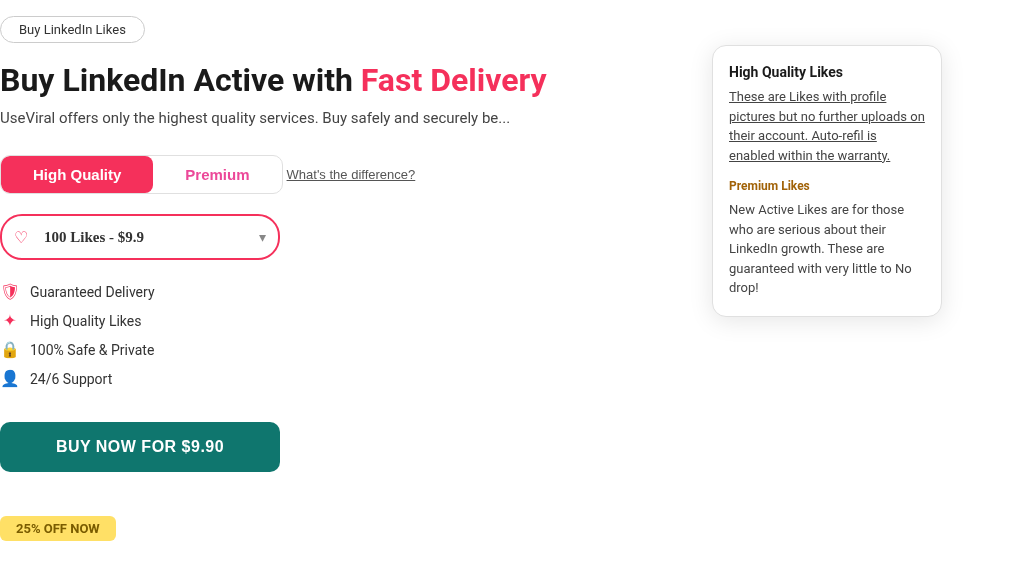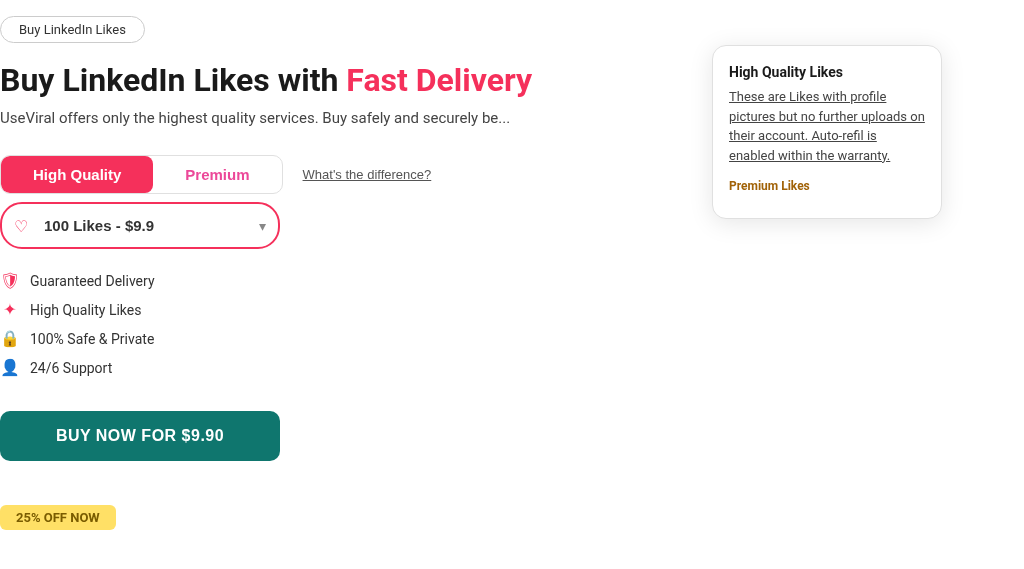--- a/index.html
+++ b/index.html
@@ -51,22 +51,22 @@
       margin-bottom: 28px;
       max-width: 700px;
       white-space: nowrap;
       overflow: hidden;
       text-overflow: ellipsis;
     }
 
     .toggle-row {
       display: flex;
       align-items: center;
-      gap: 20px;
-      margin-bottom: 8px;
+      gap: 4px;
+      margin-bottom: 20px;
     }
 
     .toggle-container {
       display: flex;
       border: 1.5px solid #e0e0e0;
       border-radius: 10px;
       overflow: hidden;
       background: #fff;
     }
 
@@ -107,20 +107,21 @@
       padding: 13px 40px 13px 42px;
       border: 2px solid #f5305b;
       border-radius: 22px;
       font-size: 15px;
       font-weight: 600;
       color: #333;
       appearance: none;
       background: #fff;
       cursor: pointer;
       outline: none;
+      font-family: Liberation Serif, serif;
     }
 
     .select-heart-icon {
       position: absolute;
       left: 14px;
       top: 50%;
       transform: translateY(-50%);
       color: #f5305b;
       font-size: 16px;
       pointer-events: none;
@@ -227,21 +228,21 @@
     }
   </style>
 </head>
 <body>
 
 <div class="page-wrapper">
 
   <div class="breadcrumb-pill">Buy LinkedIn Likes</div>
 
   <h1 class="headline">
-    <span>Buy LinkedIn Likes with </span><span class="fast-delivery">Fast Delivery</span>
+    <span>Buy LinkedIn Active with </span><span class="fast-delivery">Fast Delivery</span>
   </h1>
 
   <p class="subheadline">UseViral offers only the highest quality services. Buy safely and securely be...</p>
 
   <div class="toggle-row">
     <div class="toggle-container">
       <button class="toggle-btn active">High Quality</button>
       <button class="toggle-btn">Premium</button>
     </div>
     <button class="whats-diff">What's the difference?</button>
@@ -278,15 +279,16 @@
   </ul>
 
   <button class="buy-btn">BUY NOW FOR $9.90</button>
 
   <span class="discount-badge">25% OFF NOW</span>
 
   <div class="tooltip-popup">
     <div class="tooltip-title">High Quality Likes</div>
     <div class="tooltip-desc">These are Likes with profile pictures but no further uploads on their account. Auto-refil is enabled within the warranty.</div>
     <div class="tooltip-title2">Premium Likes</div>
+    <div class="tooltip-desc2">New Active Likes are for those who are serious about their LinkedIn growth. These are guaranteed with very little to No drop!</div>
   </div>
 
 </div>
 
 </body></html>

